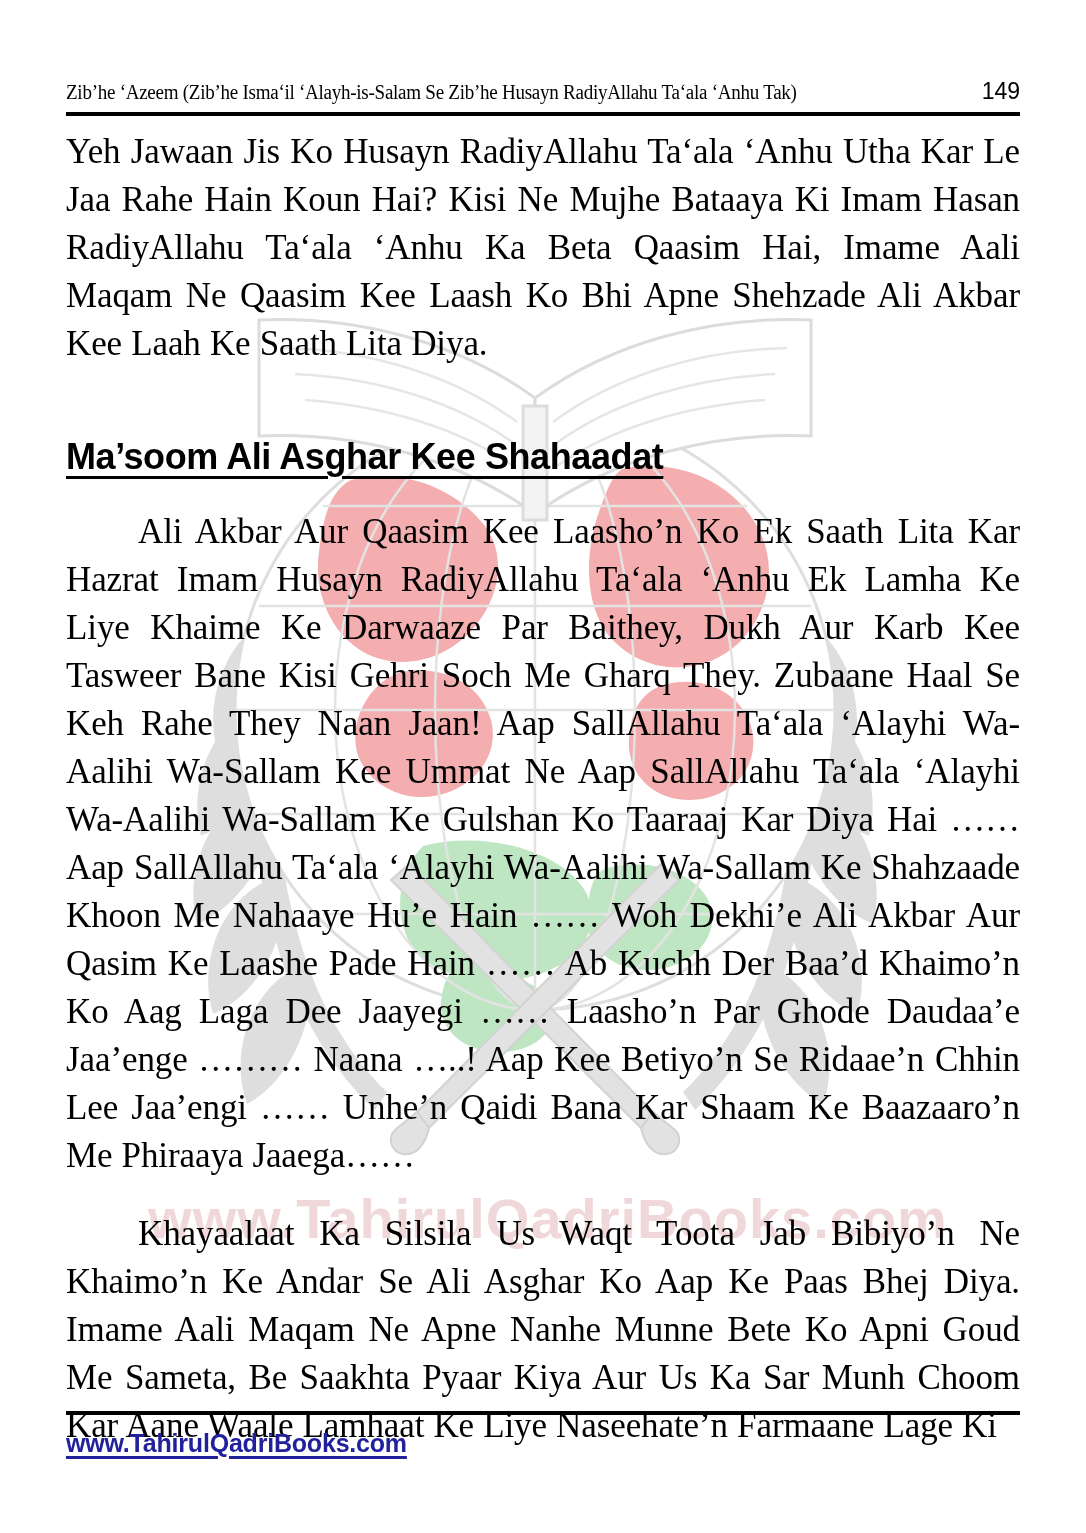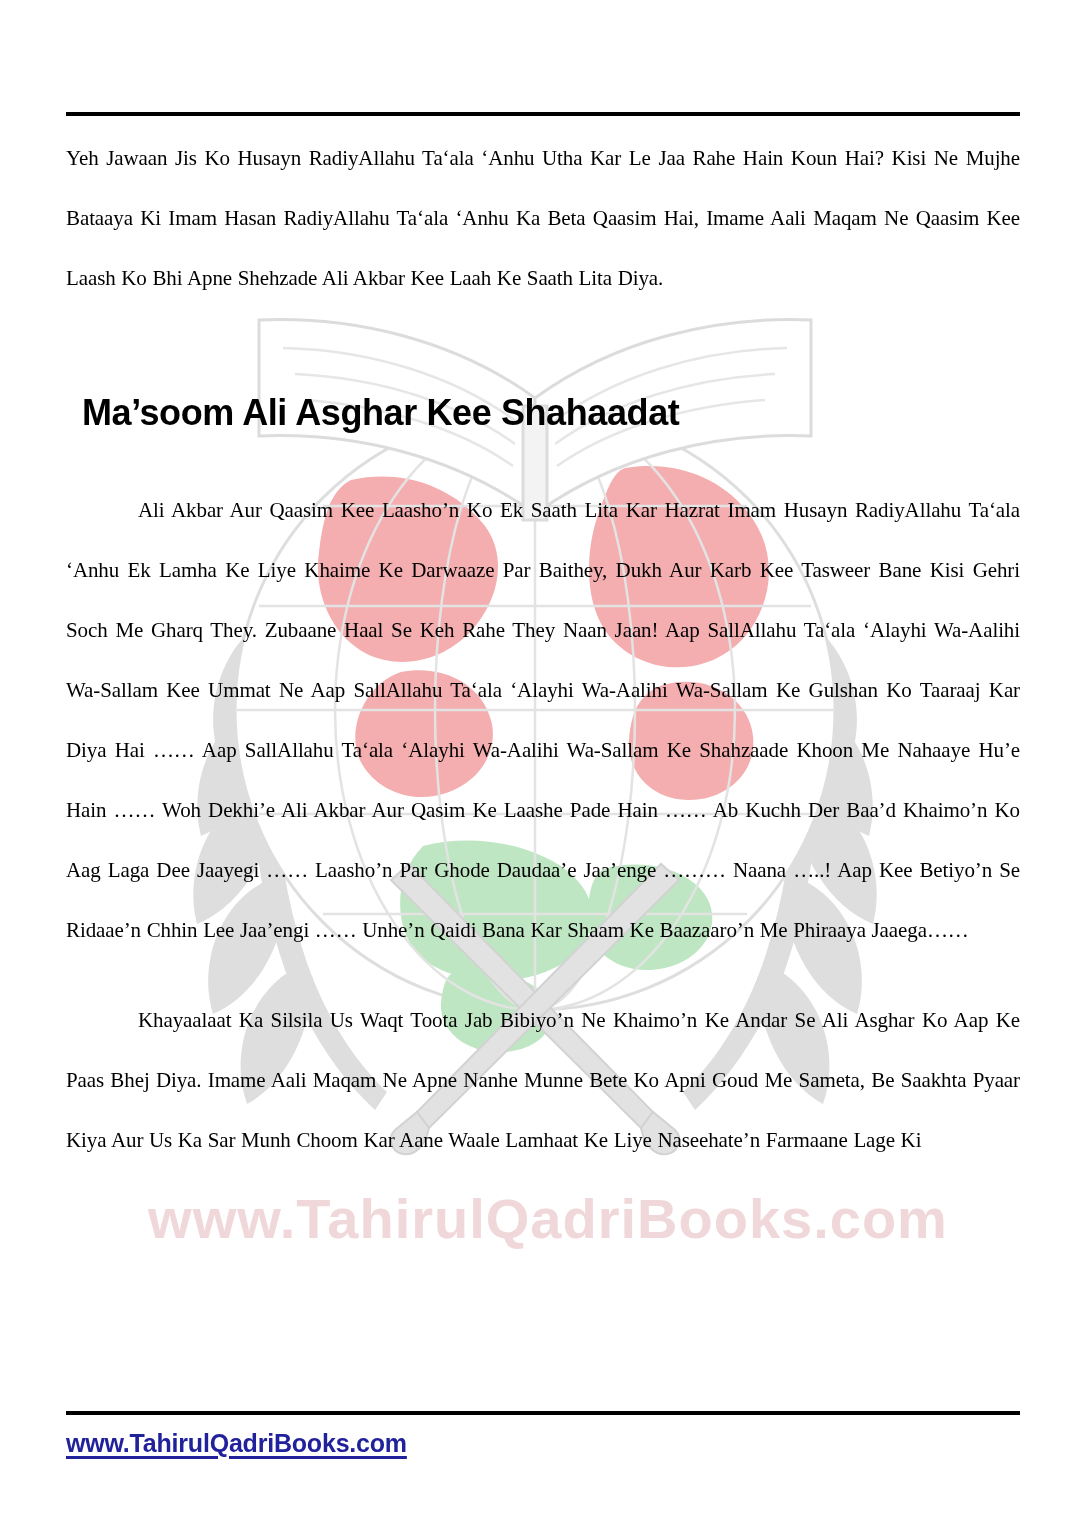--- a/index.html
+++ b/index.html
@@ -96,40 +96,41 @@
   
   .content {
     position: absolute;
     left: 66px;
     top: 128px;
     width: 954px;
     z-index: 2;
   }
   p.body-para {
     margin: 0;
-    font-size: 21px;
-    line-height: 60px;
+    font-size: 35px;
+    line-height: 48px;
     text-align: justify;
     text-align-last: left;
     letter-spacing: -0.1px;
     word-spacing: 0.5px;
   }
   p.body-para.indent {
     text-indent: 72px;
     font-family: Liberation Serif, serif;
   }
   .para-gap-lg { height: 68px; }
   .para-gap-sm { height: 30px; }
 
   h2.section-heading {
-    margin: 16px;
+    margin: 0;
     font-family: "Liberation Sans", "DejaVu Sans", sans-serif;
     font-weight: bold;
     font-size: 36px;
     letter-spacing: -0.4px;
+    text-decoration: underline;
     text-underline-offset: 7px;
     text-decoration-thickness: 3px;
     white-space: nowrap;
   }
 
   
   .footer-link {
     position: absolute;
     left: 66px;
     top: 1429px;
@@ -213,20 +214,24 @@
         <path d="M236 600 L 254 584 L 498 832 L 486 848 Z"></path>
         <path d="M486 848 L 498 832 L 520 850 C 528 858 524 872 512 874 C 500 876 490 866 486 848 Z"></path>
         <path d="M524 600 L 506 584 L 262 832 L 274 848 Z"></path>
         <path d="M274 848 L 262 832 L 240 850 C 232 858 236 872 248 874 C 260 876 270 866 274 848 Z"></path>
       </g>
     </svg>
 
     <div class="wm-url-text">www.TahirulQadriBooks.com</div>
   </div>
 
+  <div class="running-head">
+    <span class="running-head-title">Zib’he ʻAzeem (Zib’he Ismaʻil ʻAlayh-is-Salam Se Zib’he Husayn RadiyAllahu Taʻala ʻAnhu Tak)</span>
+    <span class="running-head-page">149</span>
+  </div>
   <div class="rule-top"></div>
 
   <div class="content">
     <p class="body-para">Yeh Jawaan Jis Ko Husayn RadiyAllahu Taʻala ʻAnhu Utha Kar Le Jaa Rahe Hain Koun Hai? Kisi Ne Mujhe Bataaya Ki Imam Hasan RadiyAllahu Taʻala ʻAnhu Ka Beta Qaasim Hai, Imame Aali Maqam Ne Qaasim Kee Laash Ko Bhi Apne Shehzade Ali Akbar Kee Laah Ke Saath Lita Diya.</p>
 
     <div class="para-gap-lg"></div>
 
     <h2 class="section-heading">Ma’soom Ali Asghar Kee Shahaadat</h2>
 
     <div class="para-gap-sm"></div>

